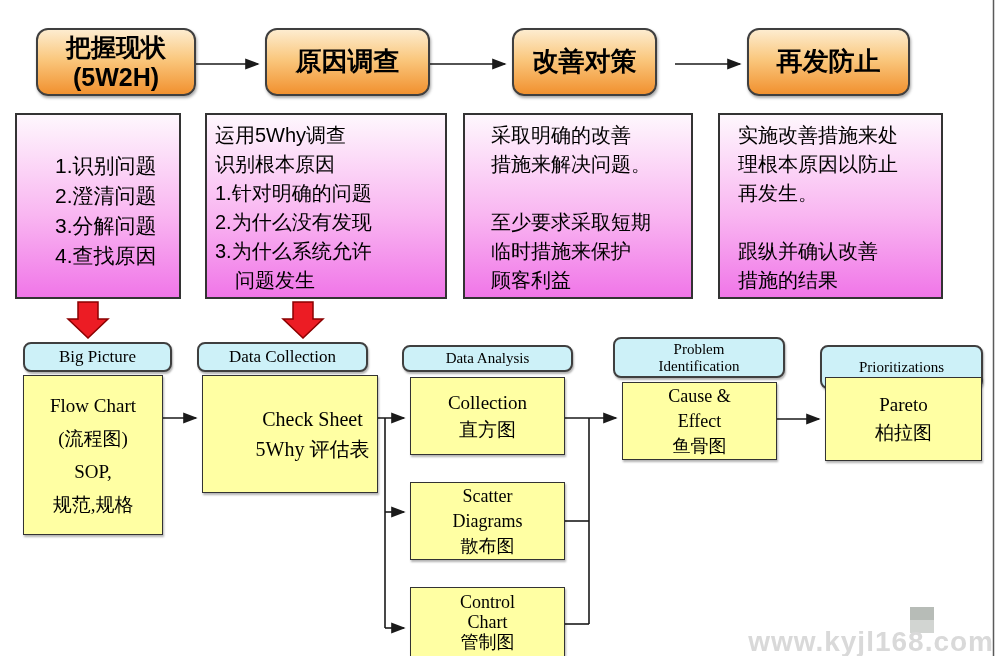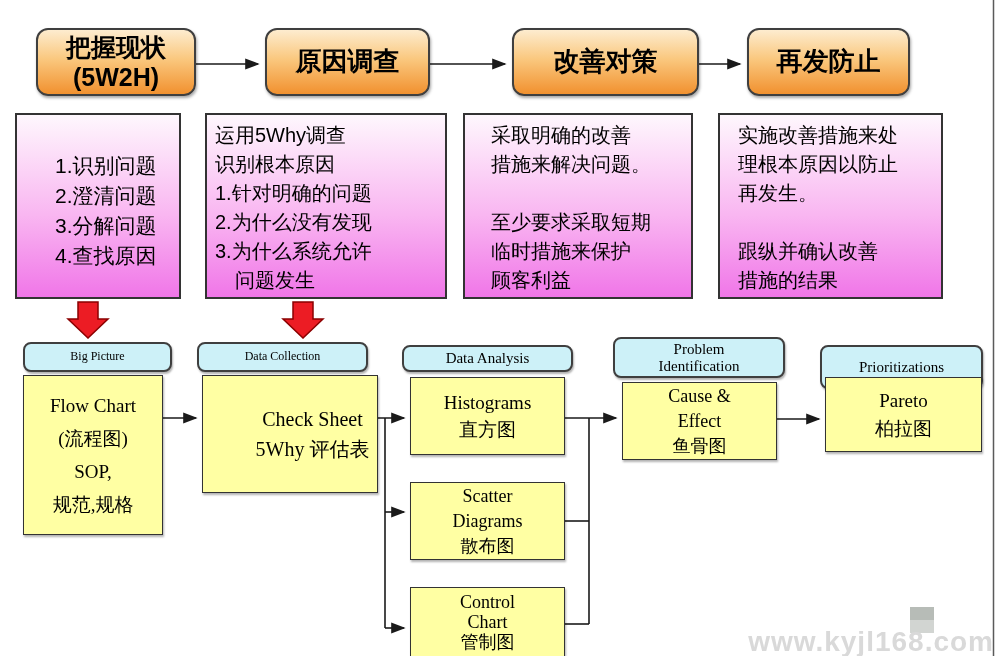--- a/index.html
+++ b/index.html
@@ -16,21 +16,21 @@
   .stage{
     position:absolute;height:68px;box-sizing:border-box;
     border:2px solid #3f3f3f;border-radius:12px;
     background:linear-gradient(to bottom,var(--stage-gradient-top) 0%,#fac87f 45%,var(--stage-gradient-bottom) 100%);
     display:flex;align-items:center;justify-content:center;text-align:center;
     font-weight:bold;font-size:26px;color:#000;line-height:1.2;
     box-shadow:1px 2px 3px rgba(0,0,0,.35);
   }
   .s0{left:36px;top:28px;width:160px;font-size:25px;}
   .s1{left:265px;top:28px;width:165px;}
-  .s2{left:512px;top:28px;width:187px;}
+  .s2{left:512px;top:28px;width:145px;}
   .s3{left:747px;top:28px;width:163px;}
 
   
   .detail{
     position:absolute;top:113px;height:186px;box-sizing:border-box;
     border:2px solid #333;
     background:linear-gradient(to bottom,var(--detail-gradient-top) 0%,#f9b6f1 55%,var(--detail-gradient-bottom) 100%);
     color:#000;font-size:20px;line-height:29px;padding:6px 8px;
   }
   .d0{left:15px;width:166px;font-size:21px;line-height:30px;padding:36px 6px 0 38px;}
@@ -41,21 +41,21 @@
   
   .red-arrow{position:absolute;width:44px;height:38px;top:301px;}
   .ra0{left:66px;}
   .ra1{left:281px;}
 
   
   .category{
     position:absolute;box-sizing:border-box;
     border:2px solid #3f3f3f;border-radius:8px;background:var(--category-fill);
     display:flex;align-items:center;justify-content:center;text-align:center;
-    font-family:"Liberation Serif","DejaVu Serif",serif;font-size:12px;color:#000;
+    font-family:"Liberation Serif","DejaVu Serif",serif;font-size:17px;color:#000;
     box-shadow:1px 2px 2px rgba(0,0,0,.3);line-height:1.1;
   }
   .c0{left:23px;top:342px;width:149px;height:30px;}
   .c1{left:197px;top:342px;width:171px;height:30px;}
   .c2{left:402px;top:345px;width:171px;height:27px;font-size:15px;}
   .c3{left:613px;top:337px;width:172px;height:41px;font-size:15px;}
   .c4{left:820px;top:345px;width:163px;height:44px;font-size:15px;}
 
   
   .tool{
@@ -64,21 +64,21 @@
     display:flex;align-items:center;justify-content:center;text-align:center;
     font-family:"Liberation Serif","DejaVu Serif",serif;font-size:19px;color:#000;
     box-shadow:1px 2px 2px rgba(0,0,0,.3);
   }
   .t0{left:23px;top:375px;width:140px;height:160px;line-height:33px;}
   .t1{left:202px;top:375px;width:176px;height:118px;font-size:20px;line-height:30px;padding-left:45px;}
   .t2{left:410px;top:377px;width:155px;height:78px;line-height:27px;}
   .t3{left:410px;top:482px;width:155px;height:78px;font-size:18px;line-height:25px;}
   .t4{left:410px;top:587px;width:155px;height:70px;font-size:18px;line-height:20px;}
   .t5{left:622px;top:382px;width:155px;height:78px;font-size:18px;line-height:25px;}
-  .t6{left:825px;top:377px;width:157px;height:75px;line-height:28px;}
+  .t6{left:825px;top:377px;width:157px;height:84px;line-height:28px;}
 
   
   .watermark{
     position:absolute;right:2px;bottom:-2px;
     font-weight:bold;font-size:28px;letter-spacing:1px;color:#d9d9d9;
   }
   .logo-square{
     position:absolute;left:910px;top:607px;width:24px;height:26px;
     background:linear-gradient(to bottom,#b7bcb7 0 50%,#d2d5d2 50% 100%);
   }
@@ -192,21 +192,21 @@
     <span class="lbl">Flow Chart
 (流程图)
 SOP,
 规范,规格</span>
   </div>
   <div class="tool t1">
     <span class="lbl">Check Sheet
 5Why 评估表</span>
   </div>
   <div class="tool t2">
-    <span class="lbl">Histograms
+    <span class="lbl">Collection
 直方图</span>
   </div>
   <div class="tool t3">
     <span class="lbl">Scatter
 Diagrams
 散布图</span>
   </div>
   <div class="tool t4">
     <span class="lbl">Control
 Chart

